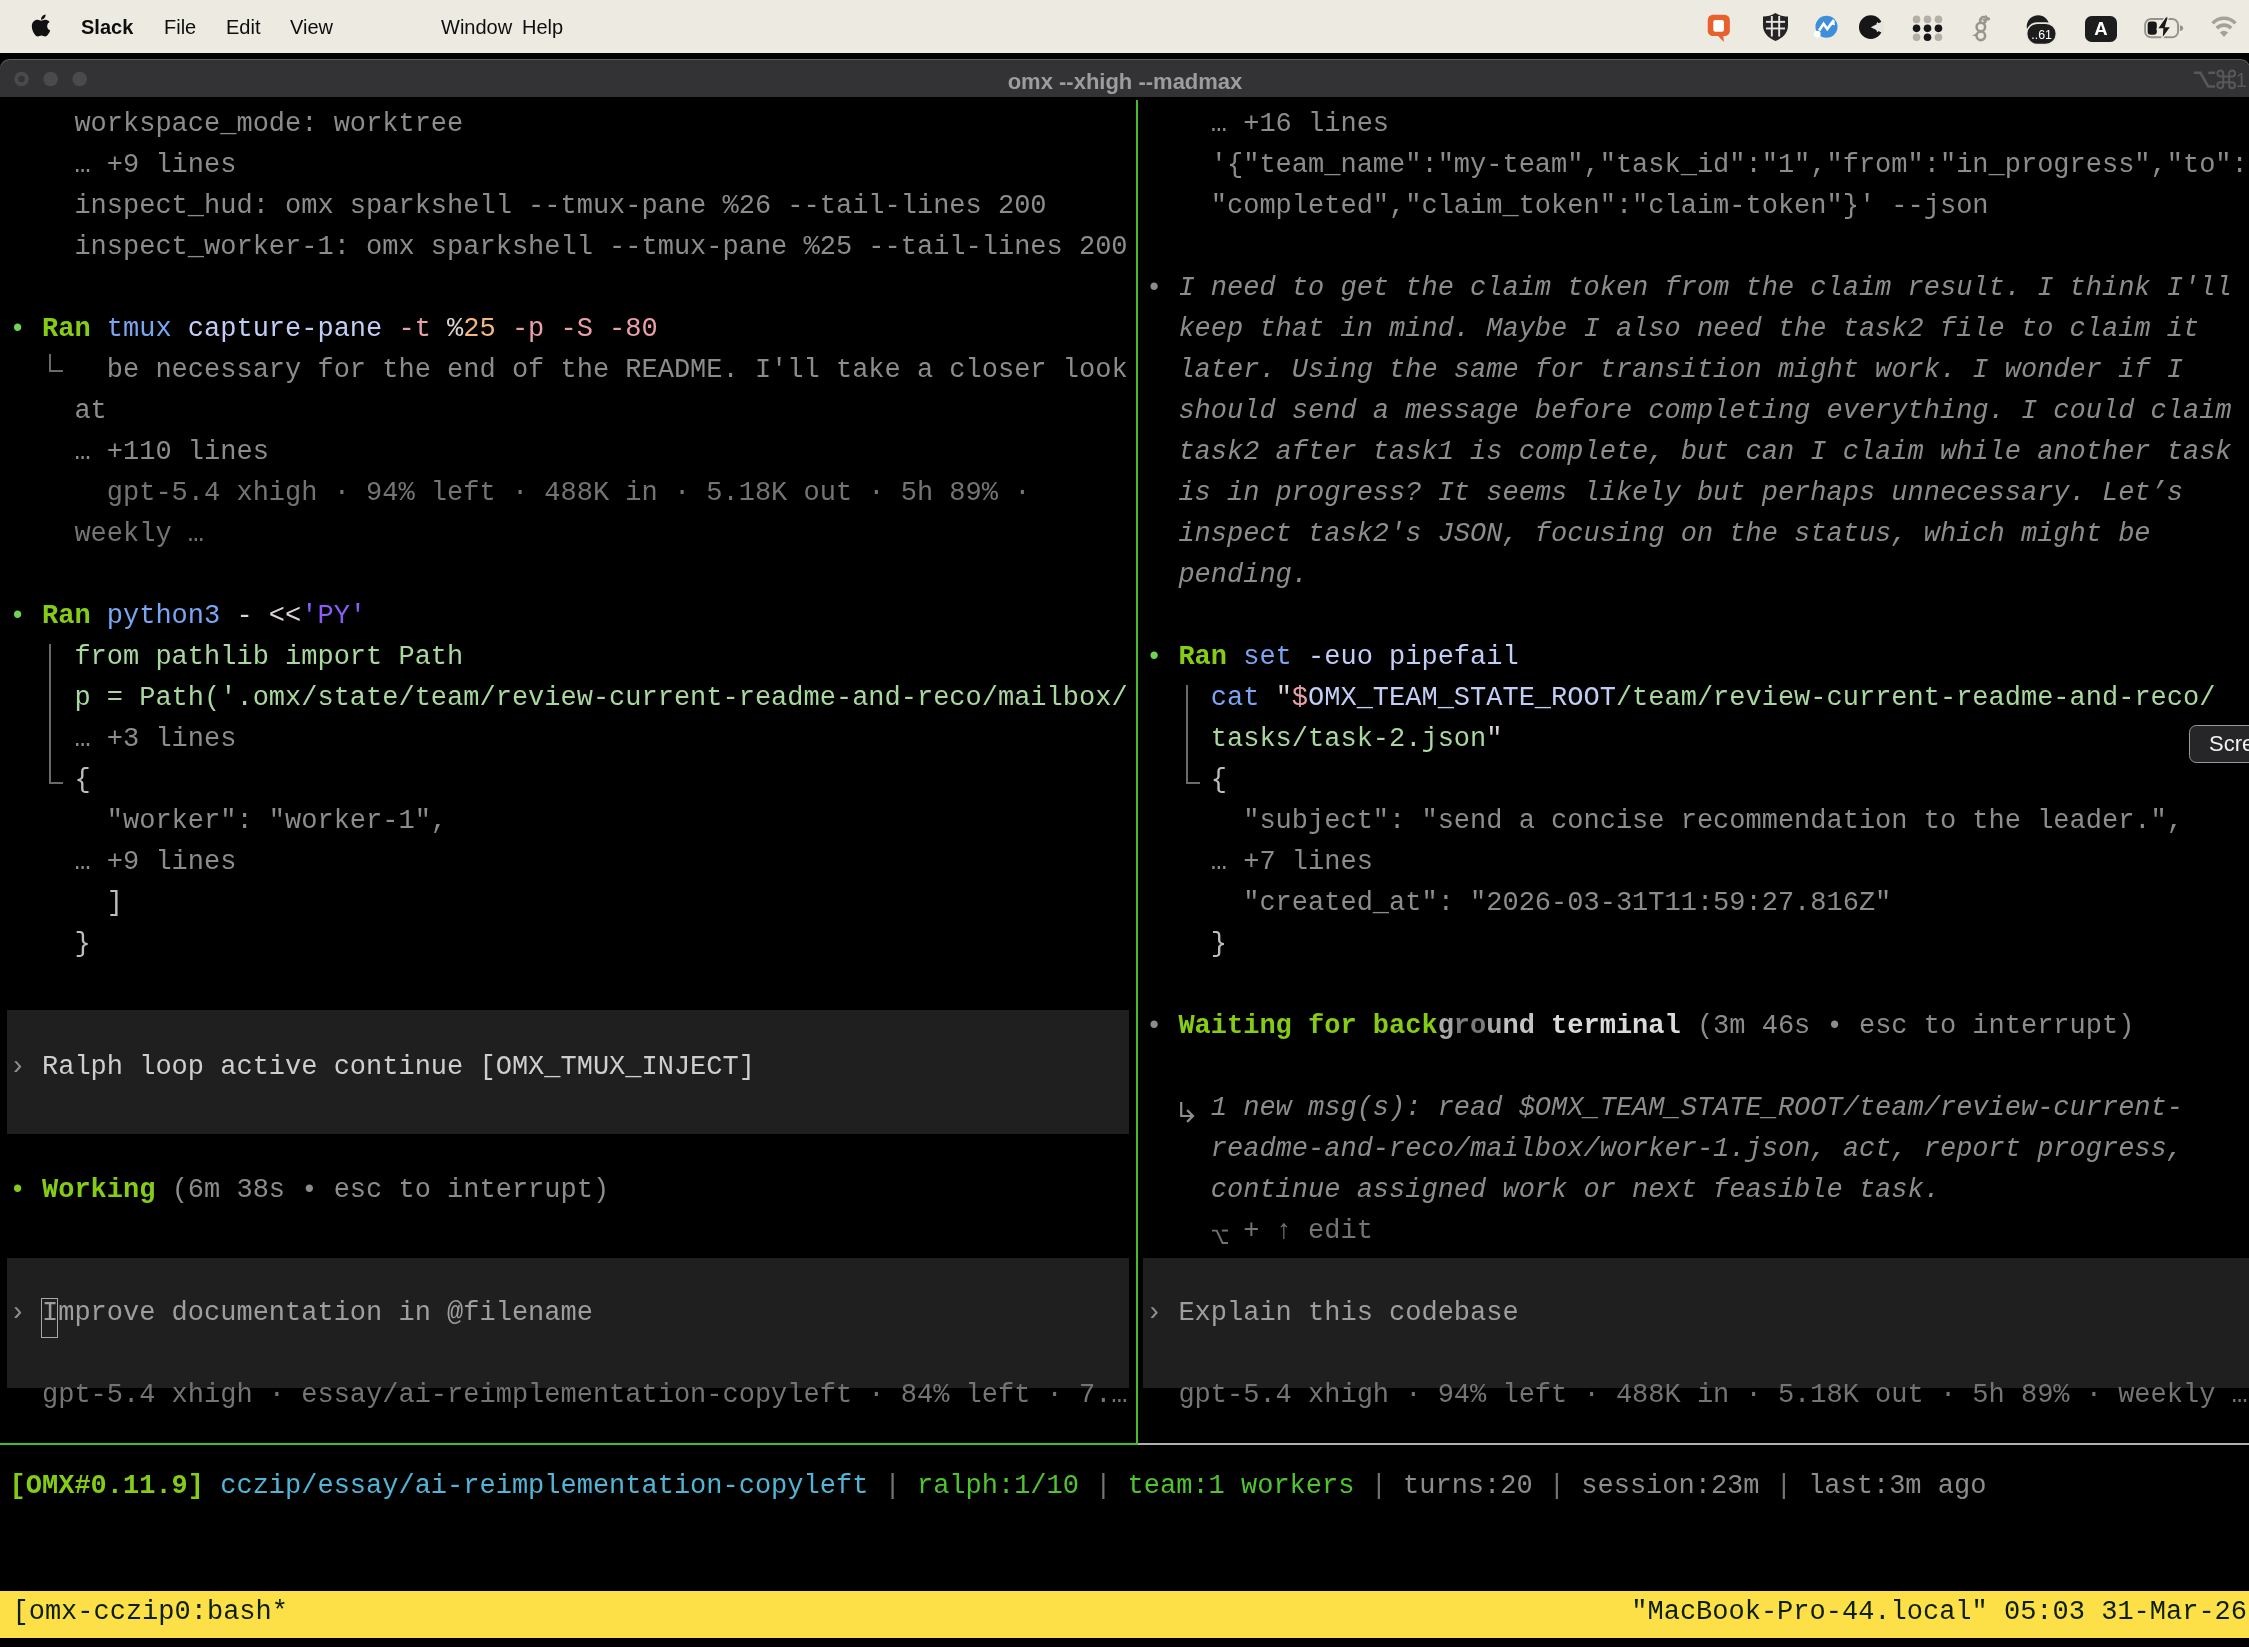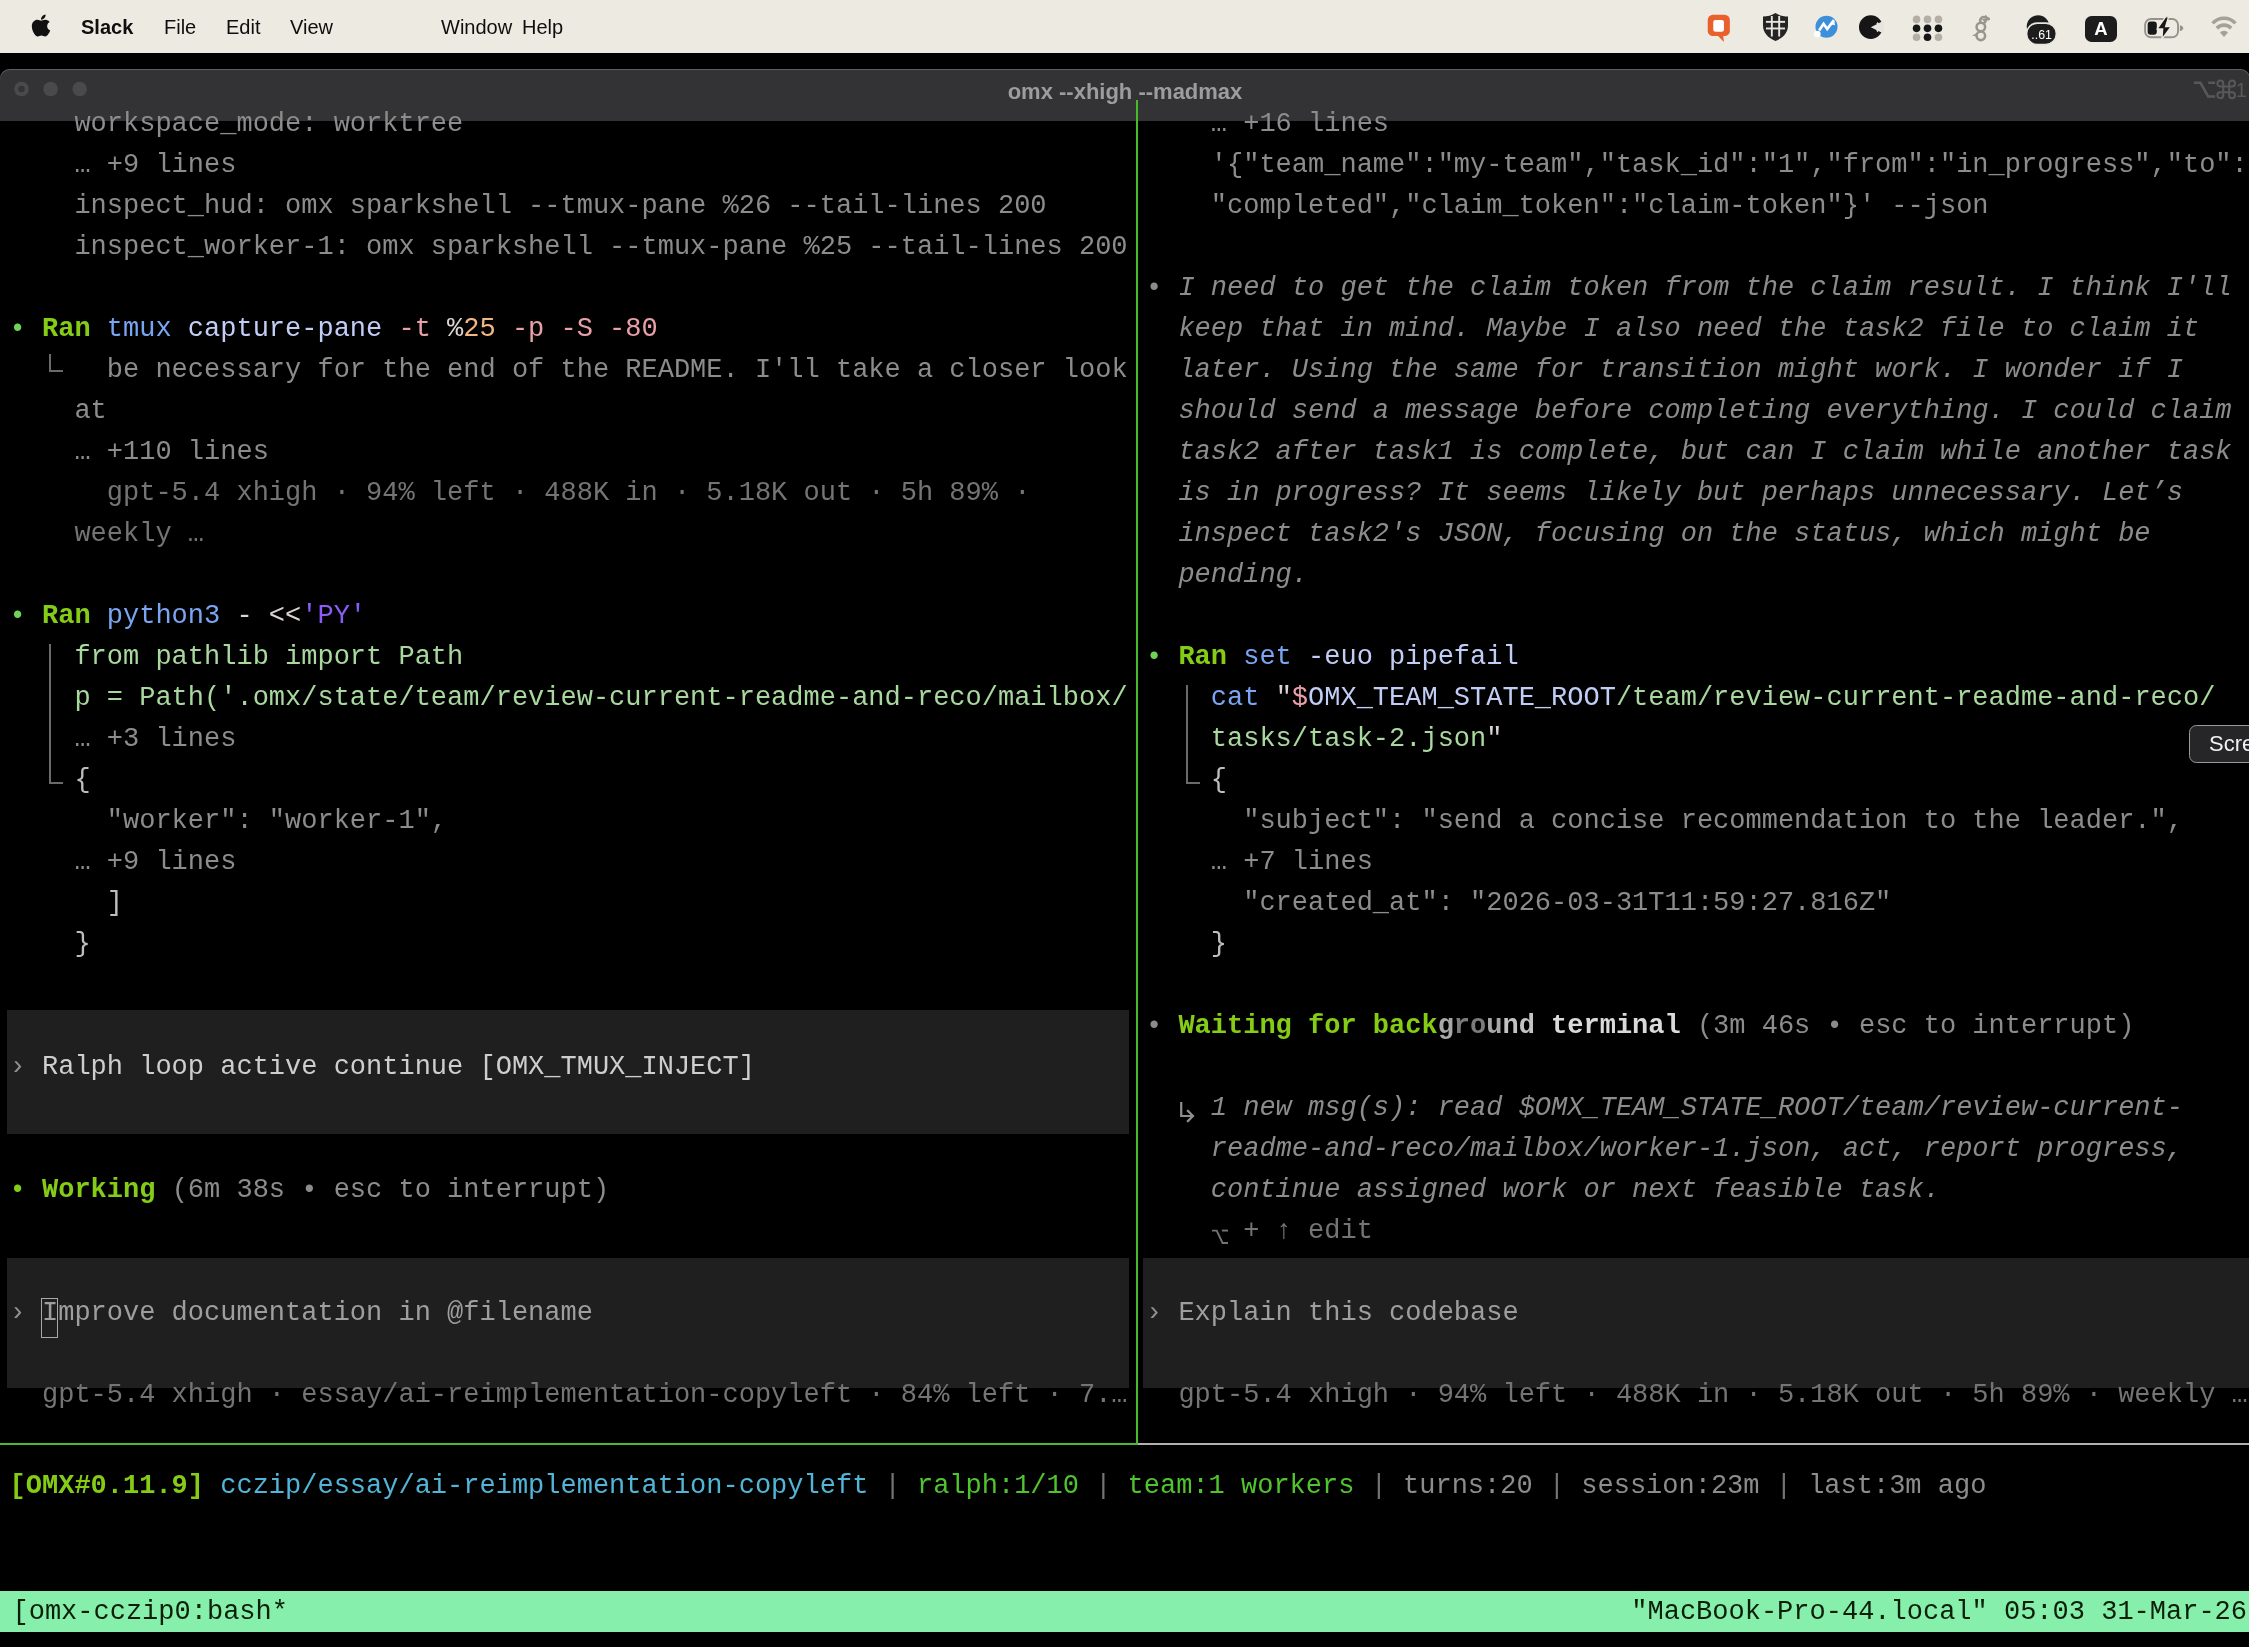--- a/index.html
+++ b/index.html
@@ -3,27 +3,27 @@
 html,body{margin:0;padding:0;width:2250px;height:1648px;background:#000;overflow:hidden}
 body{font-family:"Liberation Sans",sans-serif;position:relative}
 .mono{font-family:"Liberation Mono",monospace;font-size:27px;line-height:41px;margin:0;position:absolute;white-space:pre;color:#8c8c8c}
 .g{color:#8c8c8c} .dm{color:#747474} .brt{color:#cecece} .br{color:#bdbdbd}
 .w{color:#84cc16} .w2{color:#dadada} .bl{color:#6fd355} .gr{color:#a8d89e}
 .b{color:#7aa5f2} .p{color:#c2cdf5} .pk{color:#e9a0a8} .o{color:#f2b783}
 .pl{color:#8b5cf6} .q{color:#ddd3d3} .ph{color:#9e9e9e}
 .pr{color:#8f8f8f} .sh1{color:#a8a8a8} .sh2{color:#7b7b7b} .sh3{color:#c3c3c3}
 #menubar{position:absolute;left:0;top:0;width:2250px;height:53px;background:#edeae2;color:#0e0e0e;font-size:20px}
 #win{position:absolute;left:0;top:55px;width:2250px;height:1592px;background:#000;border-radius:9.6px 9.6px 0 0}
-#titlebar{position:absolute;left:0;top:14px;width:2250px;height:52px;background:#333335;border-radius:9.6px 9.6px 0 0;box-shadow:inset 0 1.1px 0 rgba(255,255,255,.22)}
+#titlebar{position:absolute;left:0;top:4px;width:2250px;height:38px;background:#333335;border-radius:9.6px 9.6px 0 0;box-shadow:inset 0 1.1px 0 rgba(255,255,255,.22)}
 #title{position:absolute;left:0;top:10.3px;width:2250px;text-align:center;color:#9d9d9d;font-size:22px;font-weight:bold}
 .band{position:absolute;background:#1f1f1f}
 #vsep{position:absolute;left:1136px;top:100px;width:2.2px;height:1345px;background:#47bb2a}
 #hl1{position:absolute;left:0;top:1443px;width:1138px;height:2.2px;background:#47bb2a}
 #hl2{position:absolute;left:1138px;top:1443px;width:1112px;height:2.2px;background:#b0b0b0}
-#bar{position:absolute;left:0;top:1591px;width:2250px;height:41px;background:#86efac}
+#bar{position:absolute;left:0;top:1591px;width:2250px;height:47px;background:#fde047}
 #scre{position:absolute;left:2189px;top:725px;width:81px;height:38px;background:#262628;border:1.8px solid #9a9a9a;border-radius:7.4px;color:#f2f2f2;font-size:22px;line-height:36px;padding-left:19px;box-sizing:border-box}
 </style></head>
 <body>
 <div id="menubar">
     <span style="position:absolute;left:81px;top:16px;font-weight:700;">Slack</span>
     <span style="position:absolute;left:164px;top:16px;font-weight:400;text-align:right;">File</span>
     <span style="position:absolute;left:226px;top:16px;font-weight:400;">Edit</span>
     <span style="position:absolute;left:290px;top:16px;font-weight:400;">View</span>
     <span style="position:absolute;left:342px;top:16px;font-weight:700;margin-top:36px;">Go</span>
     <span style="position:absolute;left:441px;top:16px;font-weight:400;">Window</span>

